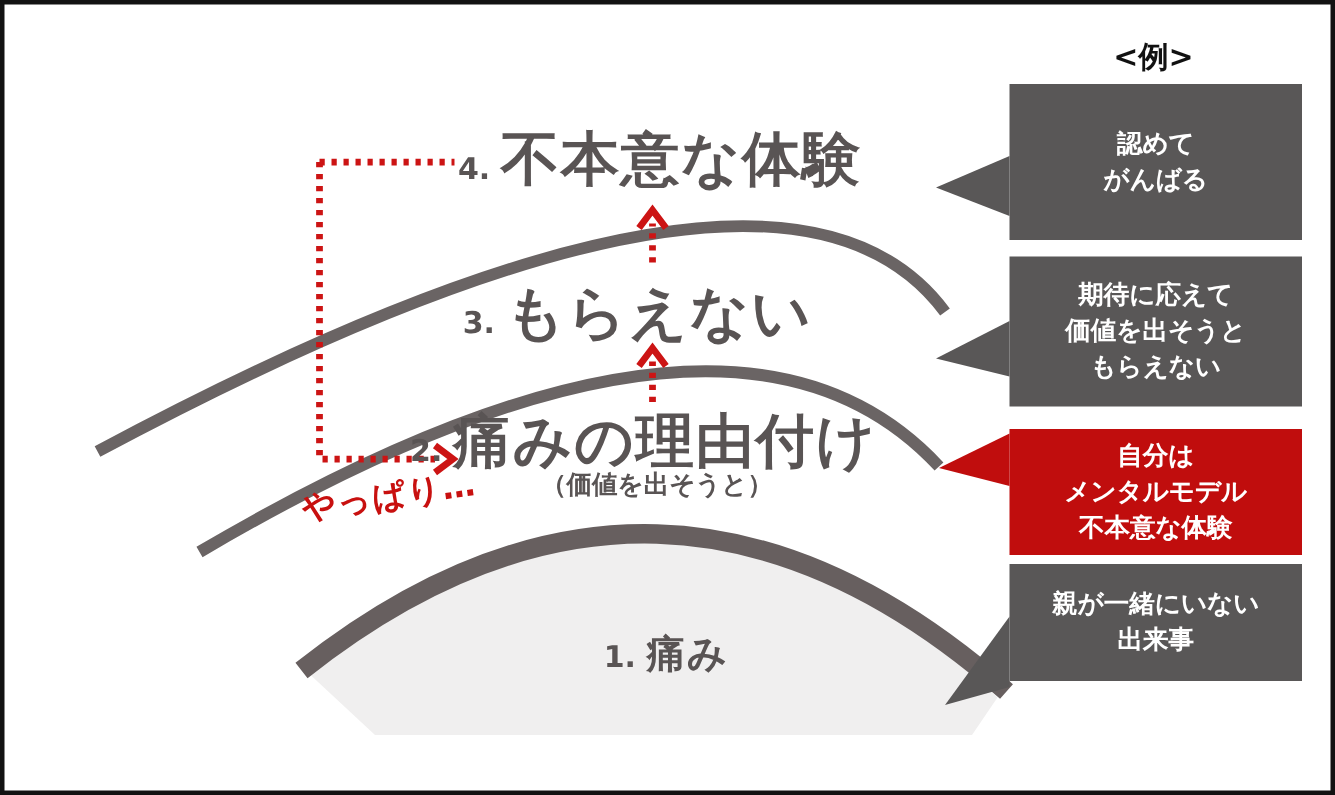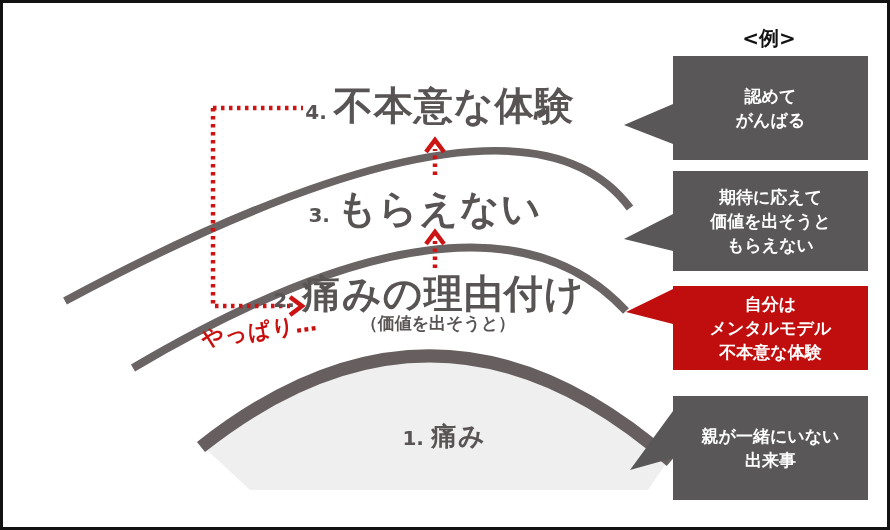--- a/index.html
+++ b/index.html
@@ -120,18 +120,18 @@
     <span class="line">価値を出そうと</span>
     <span class="line">もらえない</span>
   </div>
 
   <div class="callout red" style="top:283px;height:84px;">
     <span class="line">自分は</span>
     <span class="line">メンタルモデル</span>
     <span class="line">不本意な体験</span>
   </div>
 
-  <div class="callout gray" style="top:393px;height:104px;">
+  <div class="callout gray" style="top:373px;height:78px;">
     <span class="line">親が一緒にいない</span>
     <span class="line">出来事</span>
   </div>
 
 </div>
 
 </body></html>

